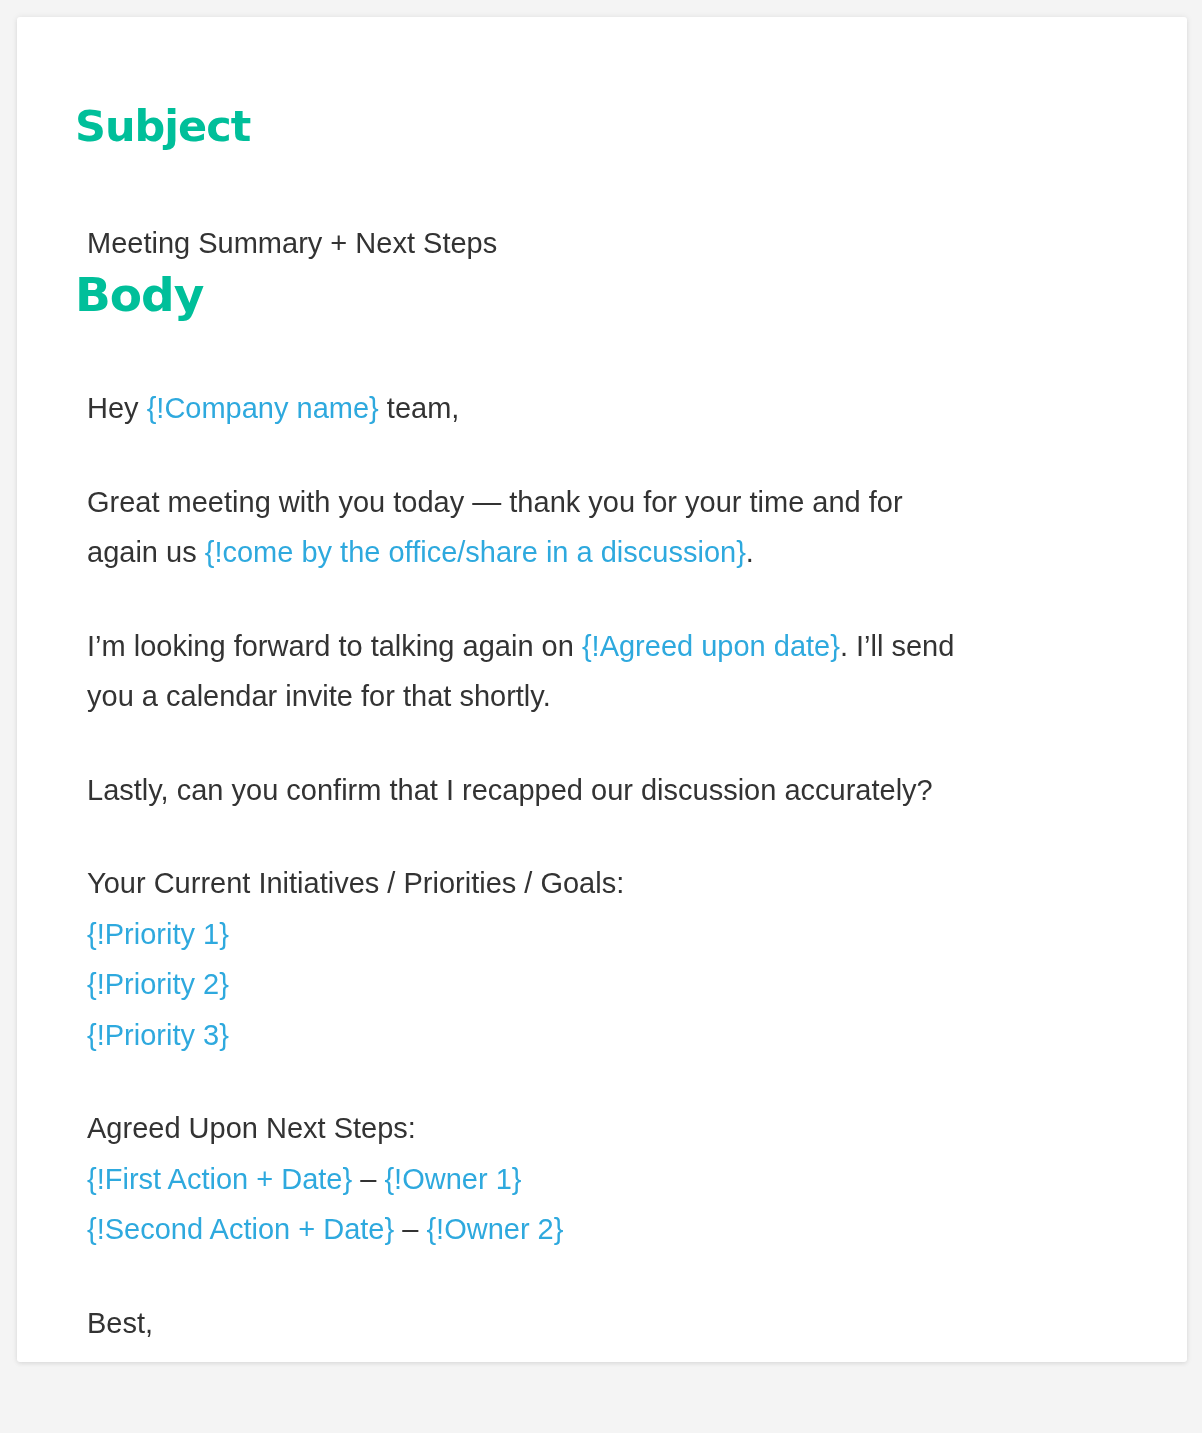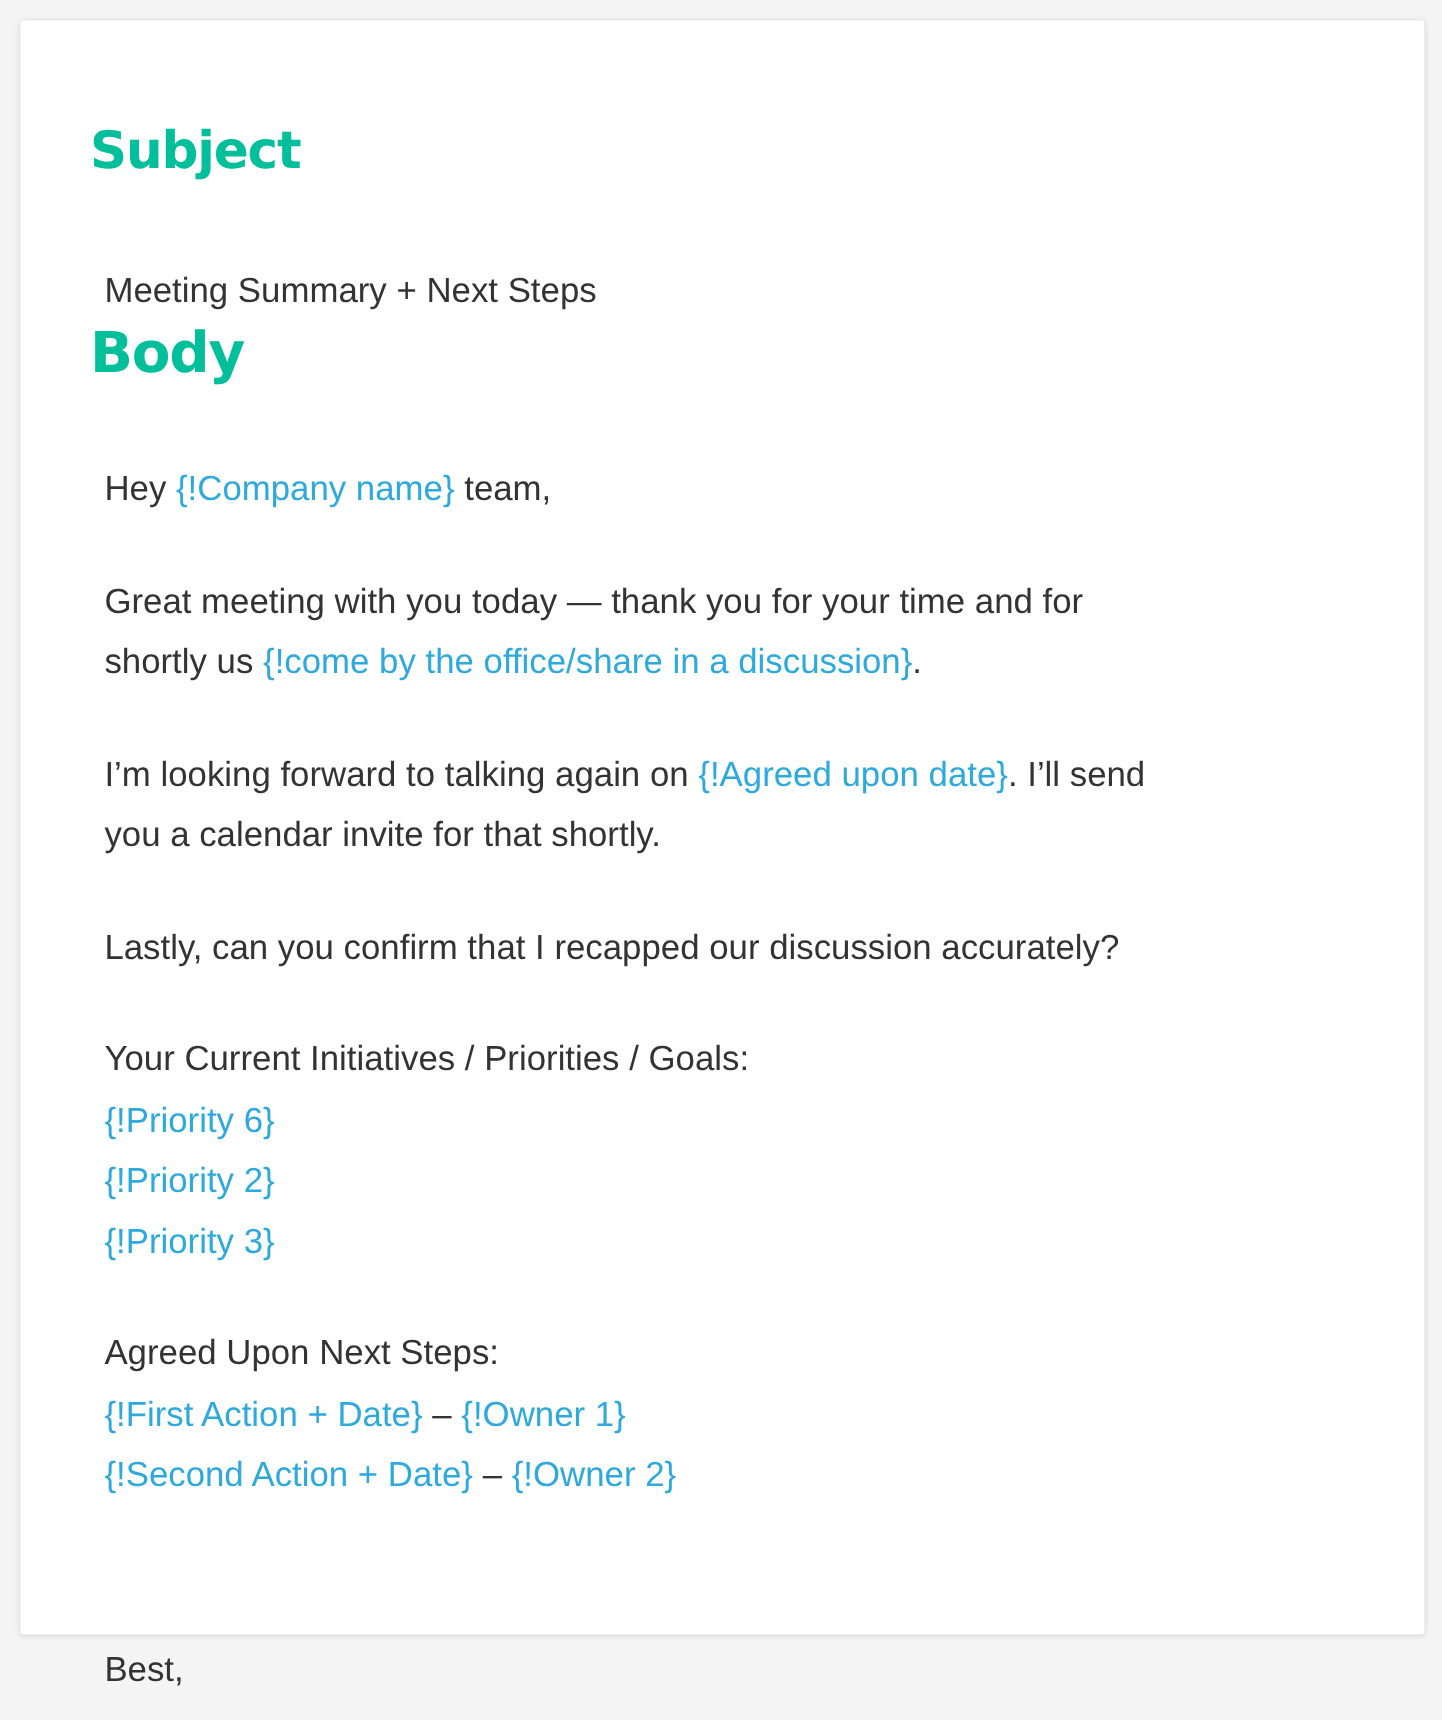--- a/index.html
+++ b/index.html
@@ -18,31 +18,31 @@
 <div class="card">
   <div class="content">
     <h2 class="h h1">Subject</h2>
     <p class="p" style="top:189px">Meeting Summary + Next Steps</p>
 
     <h2 class="h h2">Body</h2>
 
     <p class="p" style="top:354px"><span>Hey </span><span class="v">{!Company name}</span><span> team,</span></p>
 
     <p class="p" style="top:448px">Great meeting with you today — thank you for your time and for</p>
-    <p class="p" style="top:498px"><span>shortly us </span><span class="v">{!come by the office/share in a discussion}</span><span>.</span></p>
+    <p class="p" style="top:498px"><span>again us </span><span class="v">{!come by the office/share in a discussion}</span><span>.</span></p>
 
     <p class="p" style="top:592px"><span>I’m looking forward to talking again on </span><span class="v">{!Agreed upon date}</span><span>. I’ll send</span></p>
     <p class="p" style="top:642px">you a calendar invite for that shortly.</p>
 
     <p class="p" style="top:736px">Lastly, can you confirm that I recapped our discussion accurately?</p>
 
     <p class="p" style="top:829px">Your Current Initiatives / Priorities / Goals:</p>
-    <p class="p v" style="top:880px">{!Priority 6}</p>
+    <p class="p v" style="top:880px">{!Priority 1}</p>
     <p class="p v" style="top:930px">{!Priority 2}</p>
     <p class="p v" style="top:981px">{!Priority 3}</p>
 
     <p class="p" style="top:1074px">Agreed Upon Next Steps:</p>
     <p class="p" style="top:1125px"><span class="v">{!First Action + Date}</span><span> – </span><span class="v">{!Owner 1}</span></p>
     <p class="p" style="top:1175px"><span class="v">{!Second Action + Date}</span><span> – </span><span class="v">{!Owner 2}</span></p>
 
-    <p class="p" style="top:1338px">Best,</p>
+    <p class="p" style="top:1269px">Best,</p>
   </div>
 </div>
 
 </body></html>

